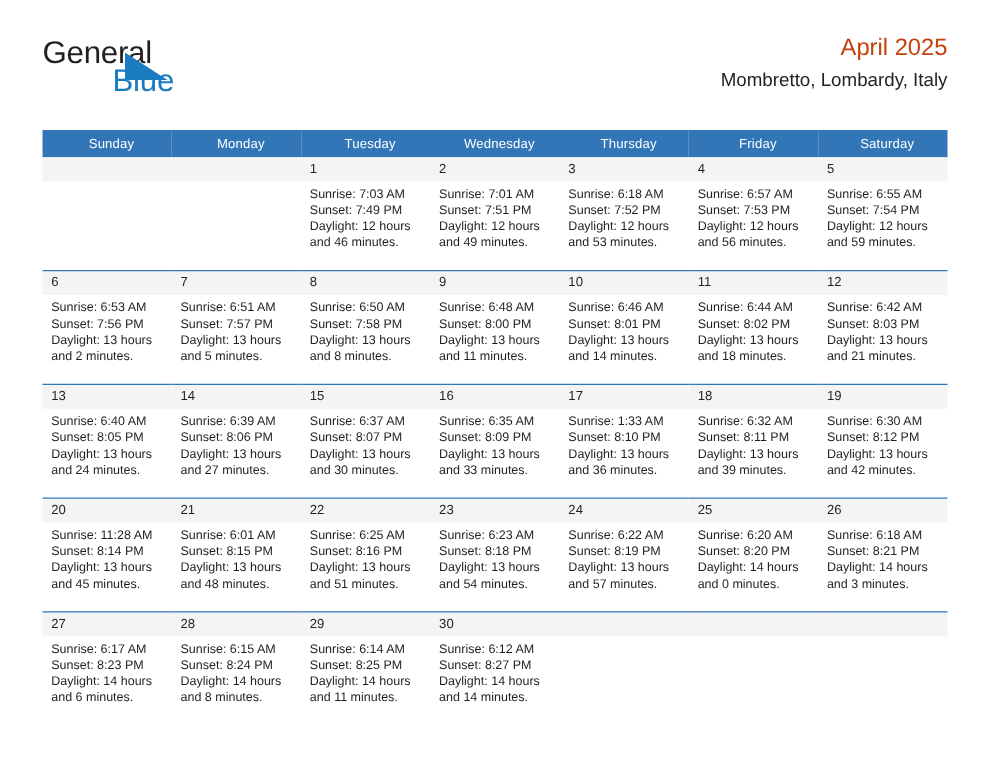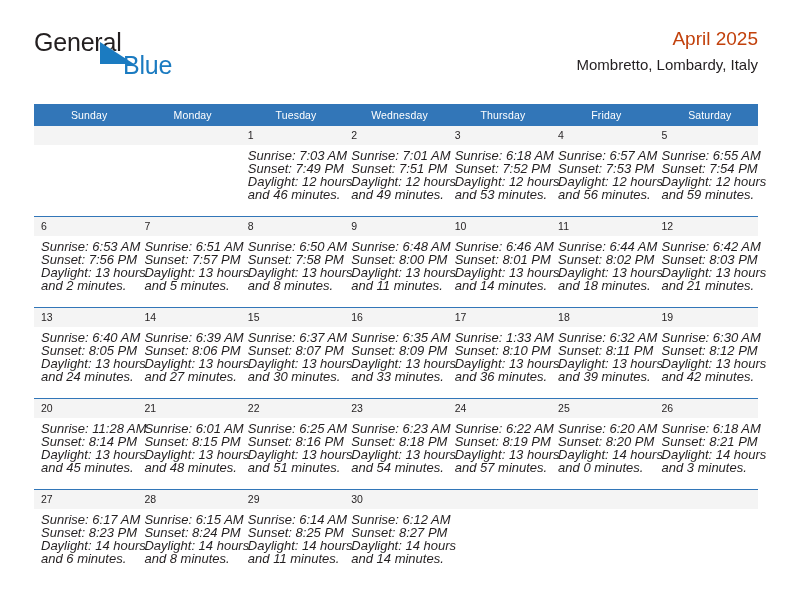--- a/index.html
+++ b/index.html
@@ -50,21 +50,20 @@
   }
   .brand-blue {
     position: absolute;
     left: 56px;
     top: 23px;
     font-size: 25px;
     letter-spacing: -0.2px;
     color: #1b7bc1;
     font-family: "Liberation Sans", sans-serif;
     line-height: 1;
-    margin-left: 33px;
   }
   .brand-flag {
     position: absolute;
     left: 66px;
     top: 12px;
     width: 36px;
     height: 24px;
   }
   .brand-flag svg { display: block; }
 
@@ -130,24 +129,23 @@
     font-size: 10.5px;
     color: #231f20;
     padding: 4px 0 4px 7px;
     height: 11px;
     line-height: 11px;
   }
   .daynum.blank { color: transparent; }
 
   .details {
     padding: 4px 6px 0 7px;
-    font-size: 13px;
+    font-size: 10px;
     line-height: 13.1px;
     color: #231f20;
-    font-style: italic;
   }
   .details div { white-space: nowrap; }
   .cell-empty .details { visibility: hidden; }
 </style>
 </head>
 <body>
 
 <div class="page">
 
   <div class="header">

